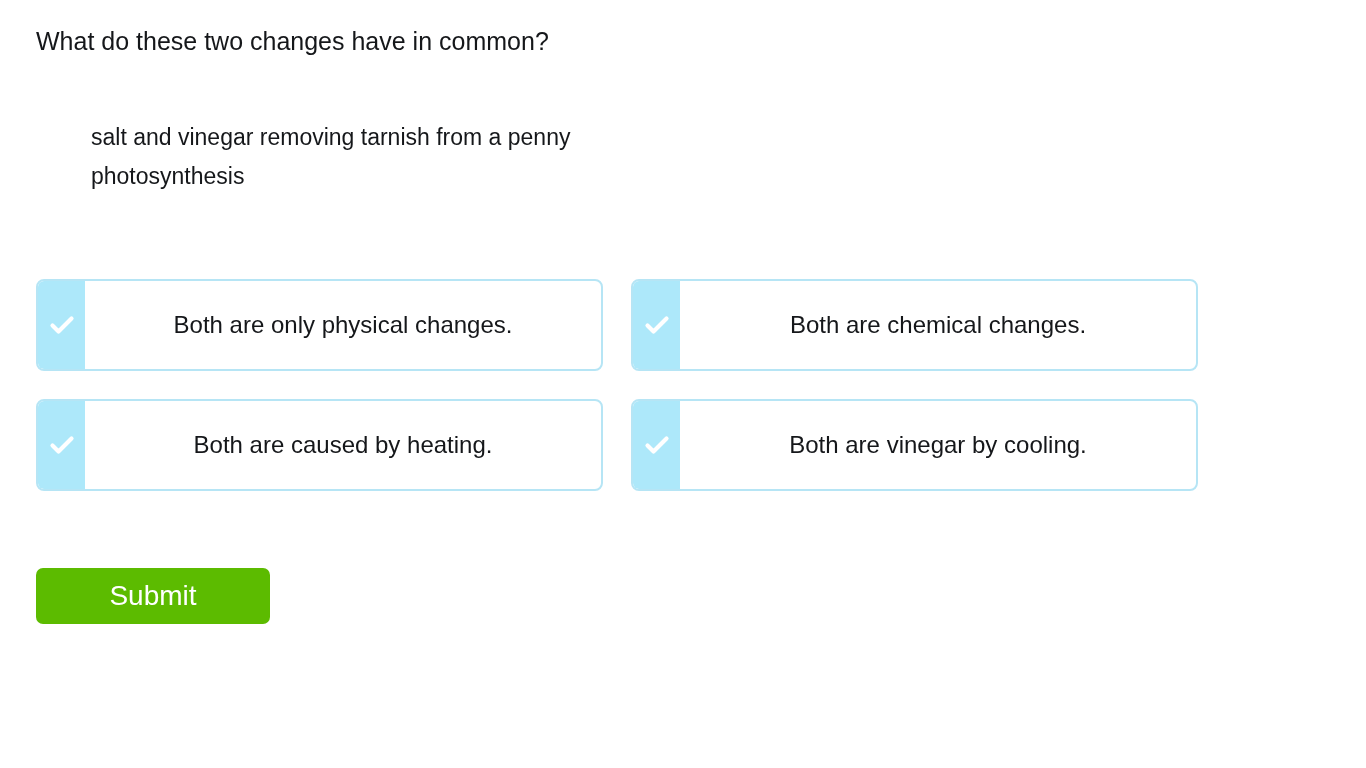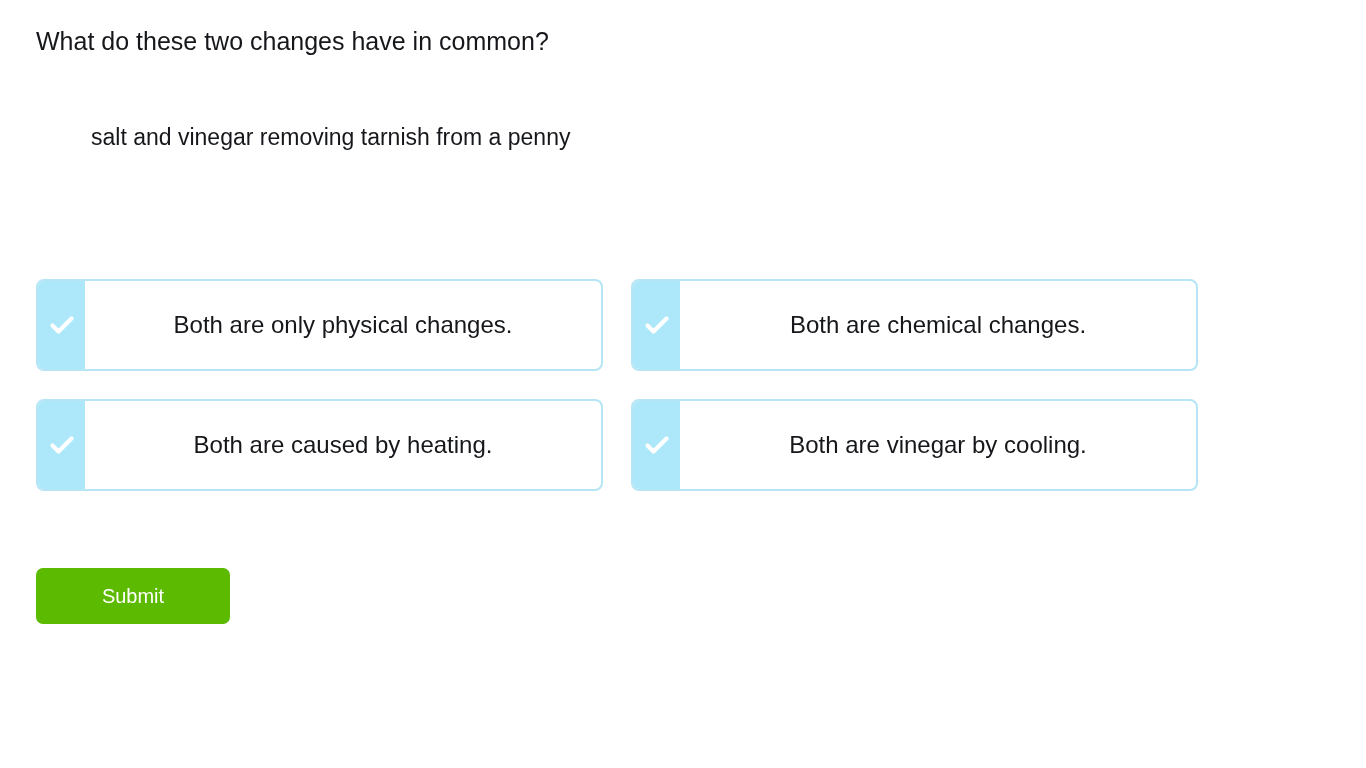--- a/index.html
+++ b/index.html
@@ -110,43 +110,44 @@
     color: #15171a;
     text-align: center;
     white-space: nowrap;
   }
 
   
   .submit-button {
     position: absolute;
     left: 36px;
     top: 568px;
-    width: 194px;
+    width: 234px;
     height: 56px;
     background: #5cbb00;
     border: none;
     border-radius: 7px;
     color: #ffffff;
     font-family: "Liberation Sans", sans-serif;
-    font-size: 20px;
+    font-size: 28px;
     line-height: 56px;
     text-align: center;
     padding: 0;
     cursor: pointer;
   }
 </style>
 </head>
 <body>
 
 <div id="page">
 
   <div class="question-title">What do these two changes have in common?</div>
 
   <div class="change-list">
     <div class="change-item">salt and vinegar removing tarnish from a penny</div>
+    <div class="change-item">photosynthesis</div>
   </div>
 
 
   <div class="options-grid">
 
     <div class="option-row">
 
       <div class="option-card">
         <div class="option-check">
           <svg width="28" height="28" viewBox="0 0 28 28">

